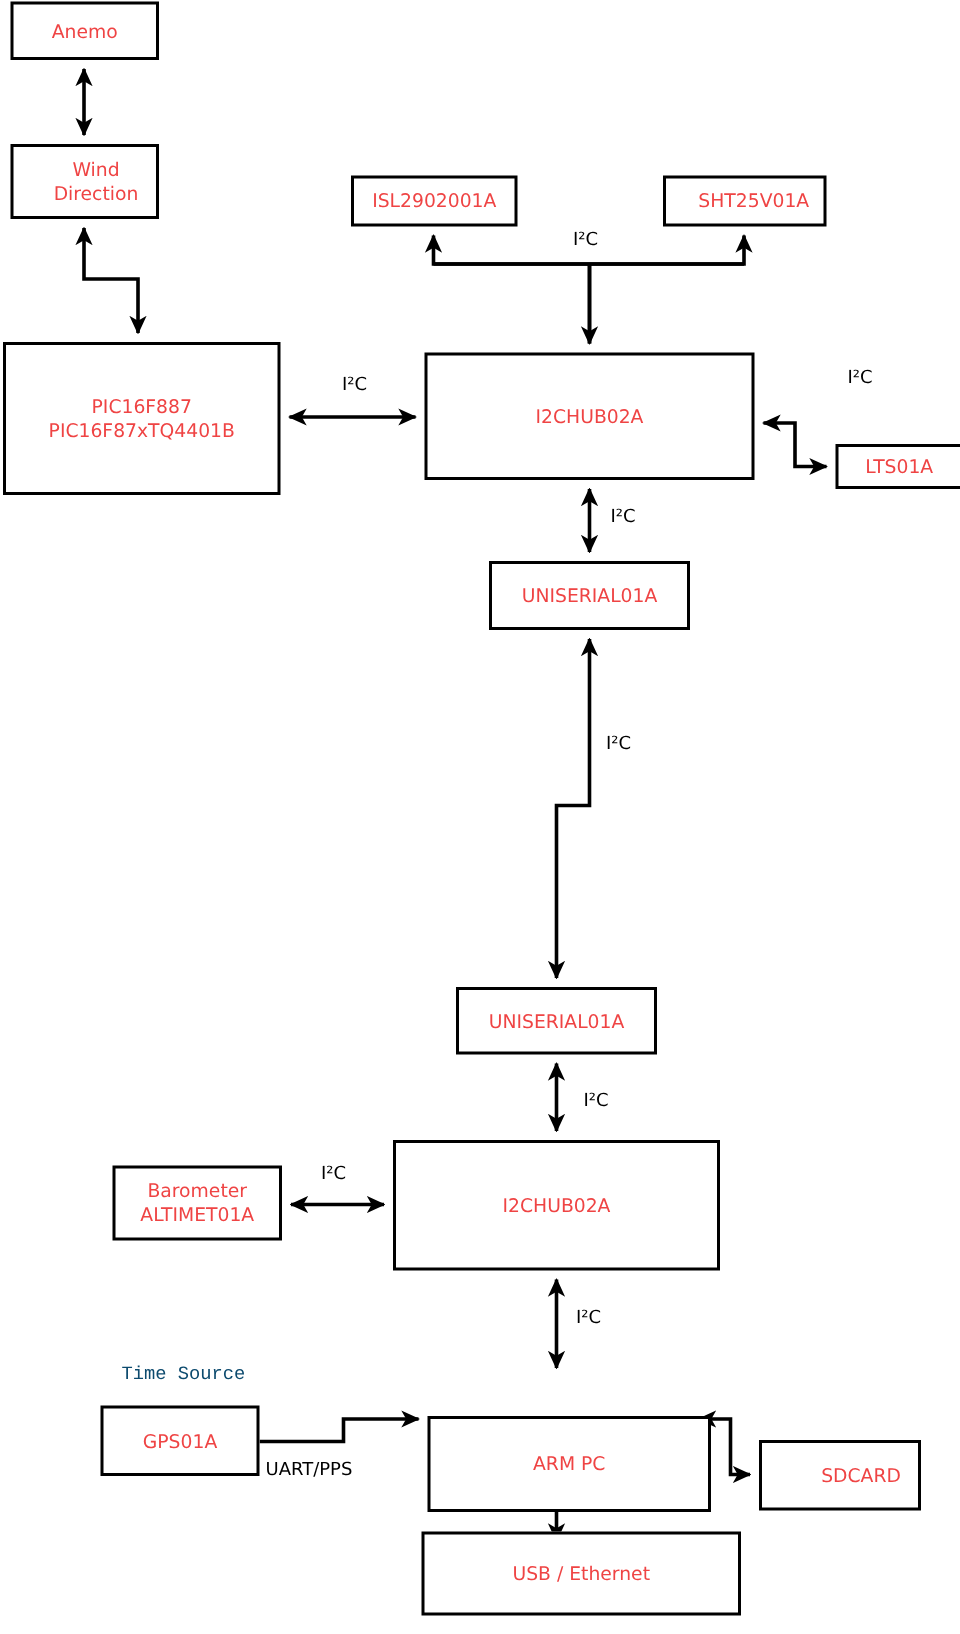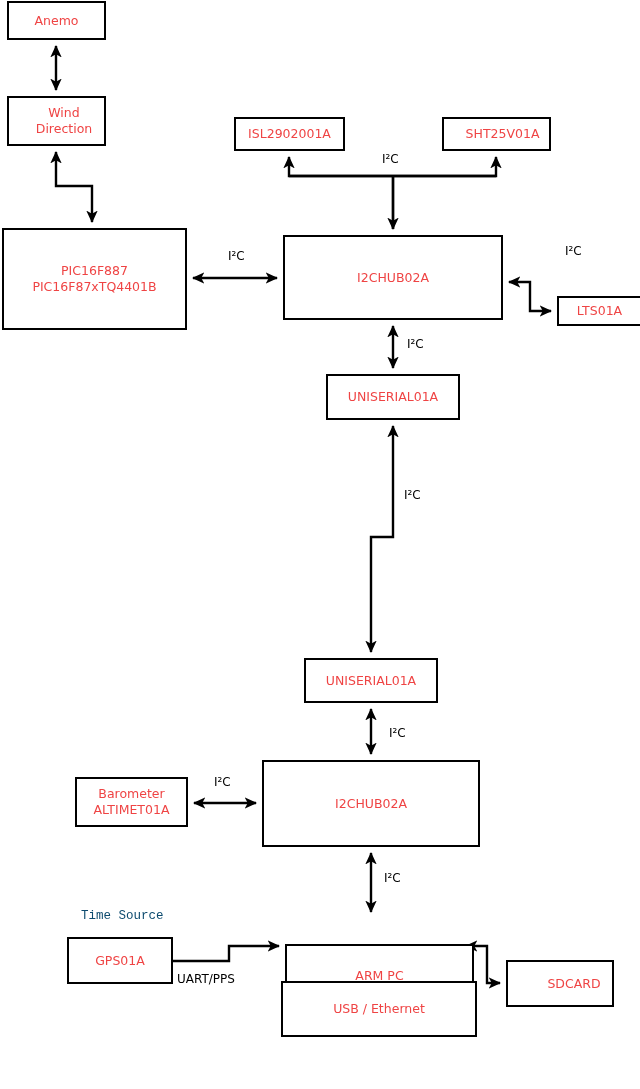--- a/index.html
+++ b/index.html
@@ -158,21 +158,21 @@
   </div>
 
   <div class="node" style="left:285px; top:944px; width:189px; height:64px;">
     <span>ARM PC</span>
   </div>
 
   <div class="node" style="left:506px; top:960px; width:108px; height:47px;padding-left:28px;">
     <span>SDCARD</span>
   </div>
 
-  <div class="node" style="left:281px; top:981px; width:196px; height:56px;">
+  <div class="node" style="left:281px; top:1021px; width:213px; height:56px;">
     <span>USB / Ethernet</span>
   </div>
 
   <div class="edge-label" style="left:228px; top:249px;">I²C</div>
   <div class="edge-label" style="left:382px; top:152px;">I²C</div>
   <div class="edge-label" style="left:565px; top:244px;">I²C</div>
   <div class="edge-label" style="left:407px; top:337px;">I²C</div>
   <div class="edge-label" style="left:404px; top:488px;">I²C</div>
   <div class="edge-label" style="left:389px; top:726px;">I²C</div>
   <div class="edge-label" style="left:214px; top:775px;">I²C</div>

